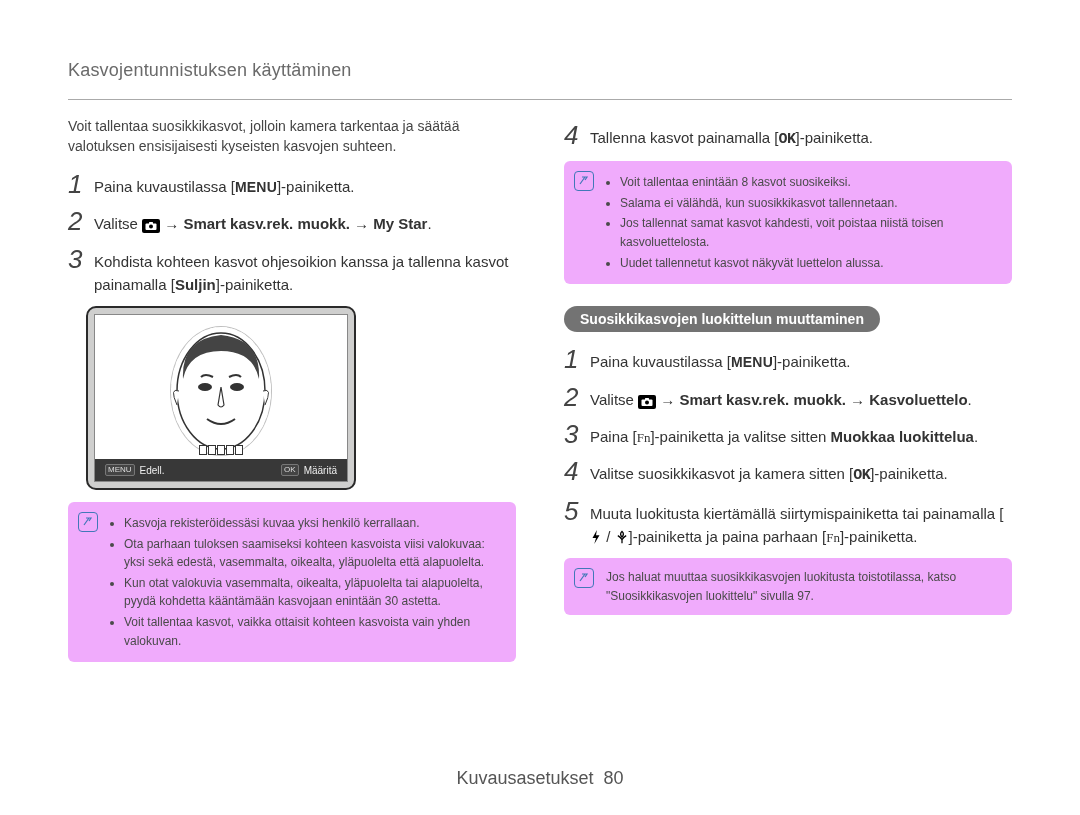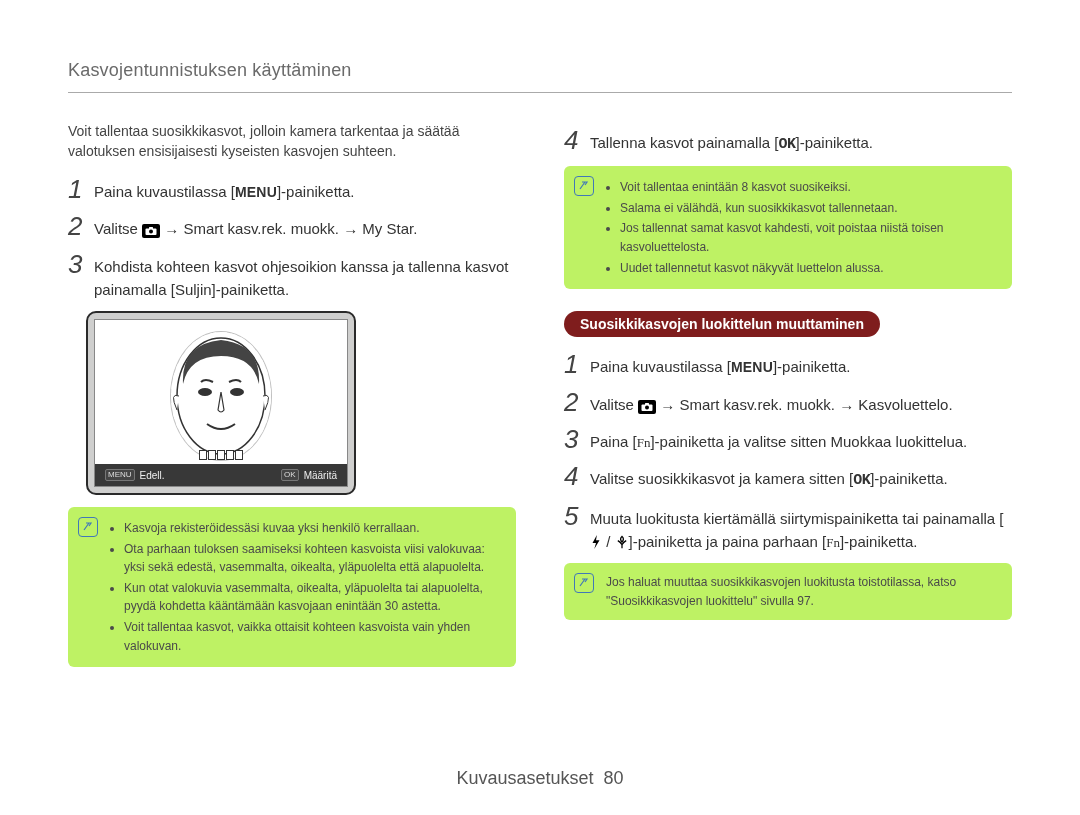--- a/index.html
+++ b/index.html
@@ -9,23 +9,23 @@
     background: #ffffff;
     font-family: Arial, Helvetica, sans-serif;
     color: #3a3a3a;
     position: relative;
     padding: 60px 68px 30px 68px;
   }
   .header-bar {
     font-size: 18px;
     font-weight: 300;
     color: #6a6a6a;
-    padding-bottom: 11px;
+    padding-bottom: 18px;
     border-bottom: 1px solid #aaa;
-    margin-bottom: 28px;
+    margin-bottom: 16px;
     font-style: normal;
     letter-spacing: 0.2px;
   }
   .cols {
     display: flex;
     gap: 48px;
   }
   .col { flex: 1; min-width: 0; }
   h2.section-title {
     color: #4178b8;
@@ -65,21 +65,21 @@
   }
   .key-icon {
     display: inline-flex;
     width: 18px; height: 14px;
     background: #000;
     border-radius: 2px;
     vertical-align: -2px;
     align-items: center; justify-content: center;
   }
   .key-icon svg { width: 12px; height: 10px; }
-  .bold { font-weight: 400; }
+  .bold { font-weight: 700; }
 
   .camera-frame {
     width: 270px;
     margin: 4px 0 12px 18px;
     background: #cfcfce;
     border: 2px solid #2a2a2a;
     border-radius: 10px;
     padding: 6px;
   }
   .lcd {
@@ -132,21 +132,21 @@
     transform: translateX(-50%);
     display: flex; gap: 1px;
   }
   .progress span {
     width: 8px; height: 10px;
     background: #fff;
     border: 1px solid #333;
   }
 
   .note-box {
-    background: #bef264;
+    background: #f0abfc;
     border-radius: 6px;
     padding: 10px 14px 10px 42px;
     position: relative;
     font-size: 12px;
     line-height: 1.55;
     color: #4a4a4a;
     margin: 8px 0;
   }
   .note-box .note-icon {
     position: absolute;
@@ -165,21 +165,21 @@
     padding-left: 18px;
     font-size: 13.5px;
     color: #444;
     line-height: 1.55;
     margin: 2px 0 10px 0;
   }
   .star { color: #000; }
 
   .pill-heading {
     display: inline-block;
-    background: #7f1d1d;
+    background: #737373;
     color: #fff;
     font-size: 14px;
     font-weight: 600;
     padding: 5px 16px;
     border-radius: 14px;
     margin: 14px 0 8px 0;
   }
 
   .footer {
     position: absolute;

